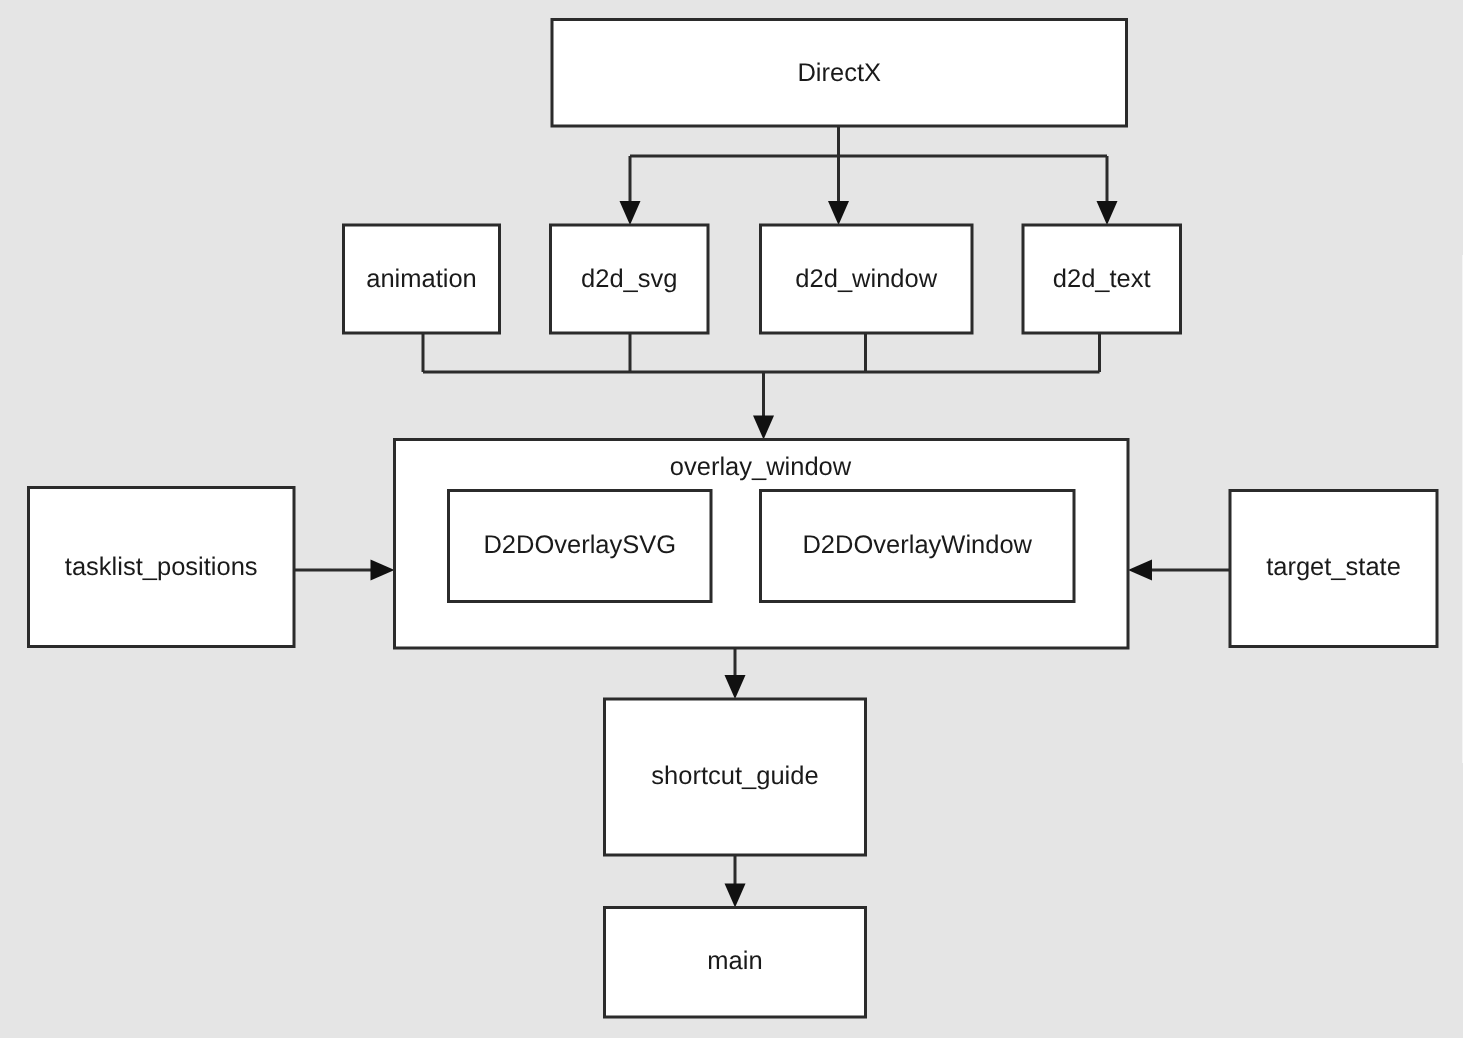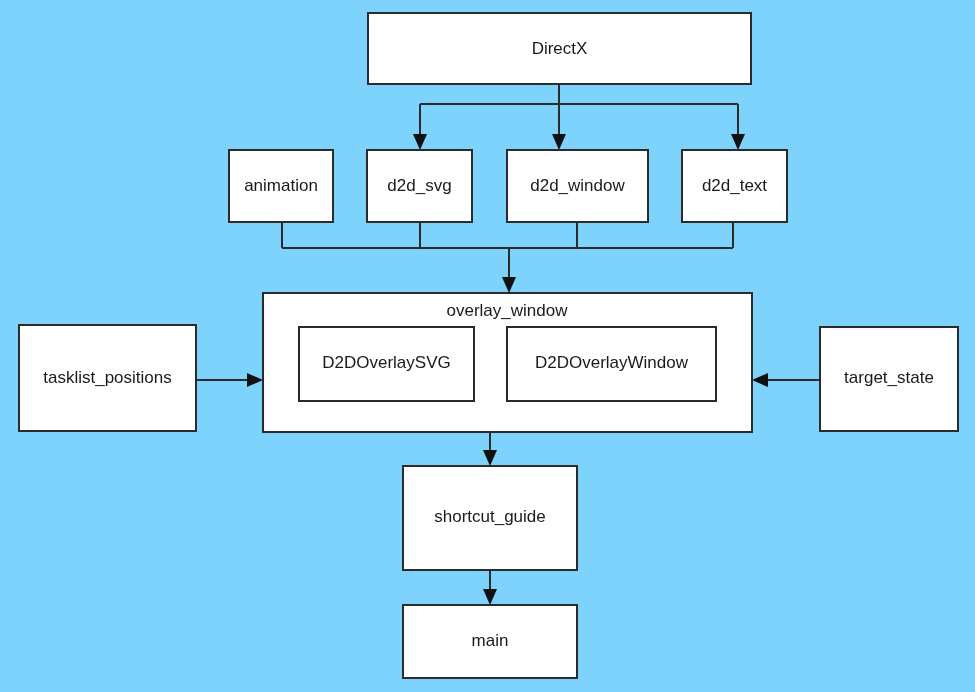--- a/index.html
+++ b/index.html
@@ -8,21 +8,21 @@
     padding: 0;
     background: #ffffff;
   }
   body {
     font-family: "Liberation Sans", sans-serif;
   }
   #diagram-root {
     position: relative;
     width: 975px;
     height: 692px;
-    background: #7dd3fc;
+    background: #e5e5e5;
     overflow: hidden;
   }
   svg#flow {
     display: block;
     width: 975px;
     height: 692px;
   }
   .node-rect {
     fill: #ffffff;
     stroke: #2b2b2b;

